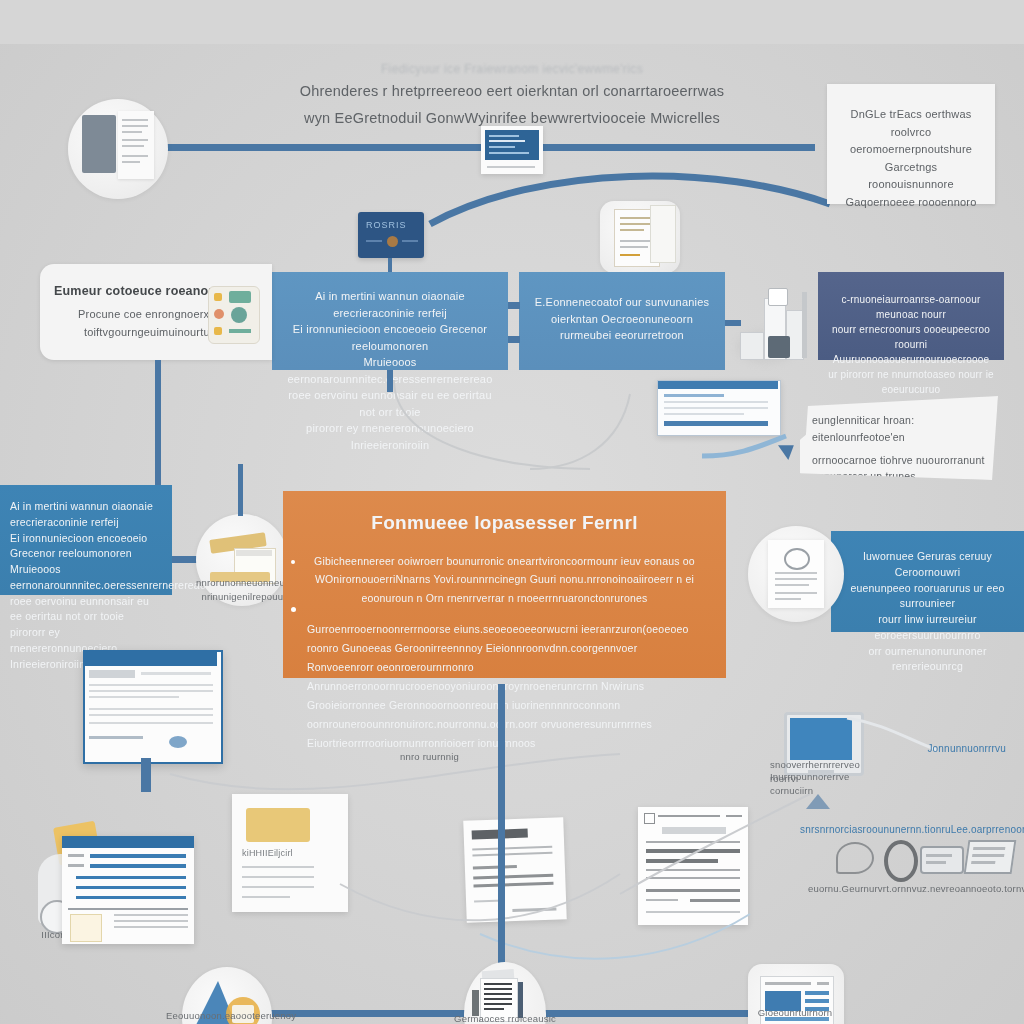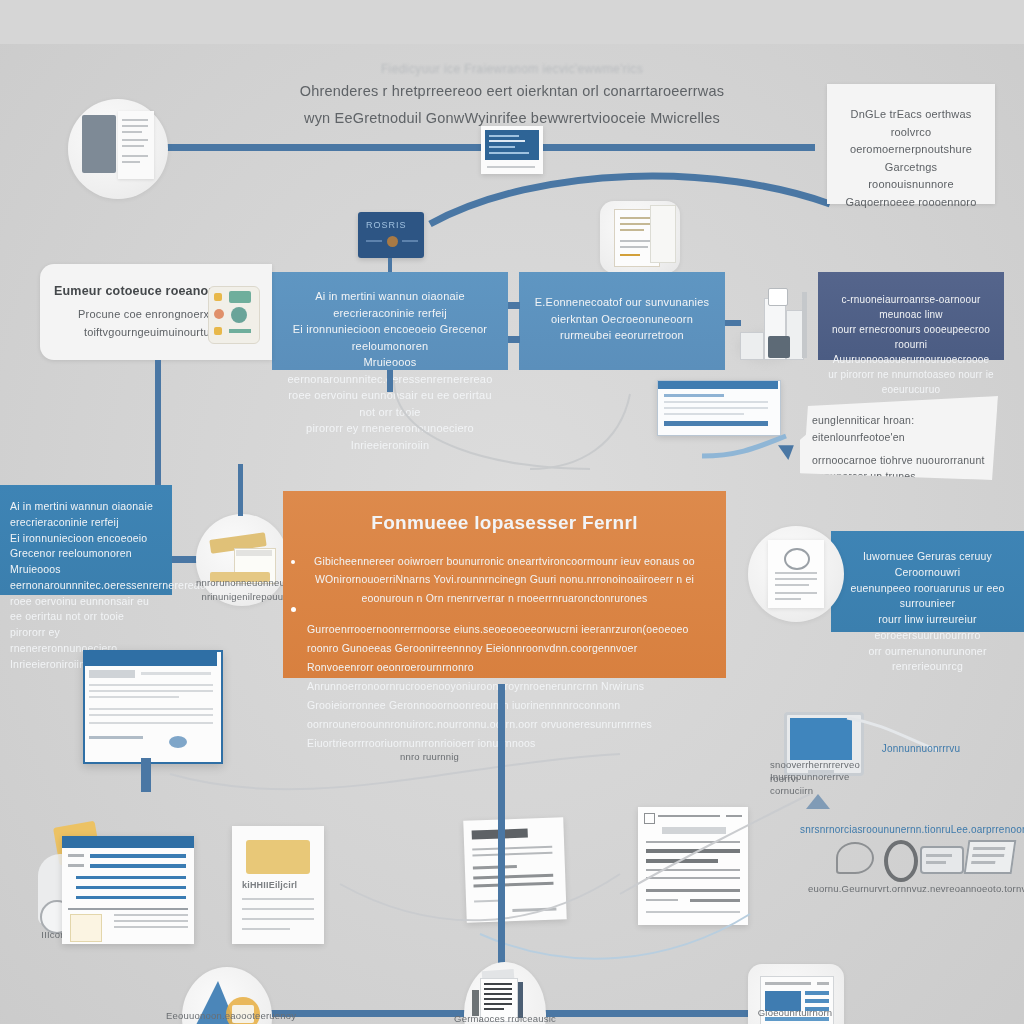--- a/index.html
+++ b/index.html
@@ -148,21 +148,21 @@
     <div class="abs" style="left:6px;top:54px;width:60px;height:34px;border-radius:50%;background:rgba(200,200,200,.5);filter:blur(3px);"></div>
     <div class="abs" style="left:10px;top:56px;width:22px;height:26px;background:#eceeef;border:1px solid #c9ccd0;"></div>
     <div class="abs" style="left:34px;top:22px;width:20px;height:60px;background:#f6f7f8;border:1px solid #c9ccd0;"></div>
     <div class="abs" style="left:56px;top:34px;width:16px;height:48px;background:#eef0f1;border:1px solid #c9ccd0;"></div>
     <div class="abs" style="left:38px;top:60px;width:22px;height:22px;background:#5d6a76;border-radius:2px;"></div>
     <div class="abs" style="left:72px;top:16px;width:5px;height:66px;background:#c5c8cb;"></div>
     <div class="abs" style="left:38px;top:12px;width:18px;height:16px;background:#fff;border:1px solid #b6babe;border-radius:2px;"></div>
   </div>
 
   <div class="box slateb" style="left:818px;top:228px;width:186px;height:88px;padding:20px 10px;">
-    <span class="ln blurtext" style="font-size:10px">c-rnuoneiaurroanrse-oarnoour meunoac  linw</span>
+    <span class="ln blurtext" style="font-size:10px">c-rnuoneiaurroanrse-oarnoour meunoac  nourr</span>
     <span class="ln blurtext" style="font-size:10px">nourr ernecroonurs oooeupeecroo roourni</span>
     <span class="ln blurtext" style="font-size:10px">Auuruonooaouerurnouruoecroooe</span>
     <span class="ln blurtext" style="font-size:10px">ur pirororr ne nnurnotoaseo  nourr ie eoeurucuruo</span>
   </div>
 
   <div class="card" style="left:40px;top:220px;width:232px;height:96px;padding:20px 14px;border-radius:14px 0 0 14px;">
     <div class="h blurtext">Eumeur cotoeuce roeanoure</div>
     <div class="s blurtext" style="text-align:center;">Procune coe enrongnoerxoans</div>
     <div class="s blurtext" style="text-align:center;">toiftvgourngeuimuinourtunes</div>
     <div class="abs" style="left:168px;top:22px;width:50px;height:56px;background:#f1efe8;border:1px solid #dcd8cc;border-radius:6px;">
@@ -277,21 +277,21 @@
     <div class="abs" style="left:14px;top:40px;width:110px;height:3px;background:#3a7cb3;"></div>
     <div class="abs" style="left:14px;top:50px;width:110px;height:3px;background:#3a7cb3;"></div>
     <div class="abs" style="left:14px;top:60px;width:110px;height:3px;background:#3a7cb3;"></div>
     <div class="abs" style="left:6px;top:72px;width:120px;height:2px;background:#9aa0a6;"></div>
     <div class="abs" style="left:52px;top:78px;width:74px;height:2px;background:#c6c9cc;"></div>
     <div class="abs" style="left:52px;top:84px;width:74px;height:2px;background:#c6c9cc;"></div>
     <div class="abs" style="left:52px;top:90px;width:74px;height:2px;background:#c6c9cc;"></div>
     <div class="abs" style="left:8px;top:78px;width:30px;height:26px;background:#fbf4e2;border:1px solid #e3d6ab;"></div>
   </div>
 
-  <div class="abs" style="left:232px;top:782px;width:92px;height:118px;background:#fbfbfb;box-shadow:0 2px 6px rgba(0,0,0,.12);font-weight:bold;">
+  <div class="abs" style="left:232px;top:750px;width:116px;height:118px;background:#fbfbfb;box-shadow:0 2px 6px rgba(0,0,0,.12);">
     <div class="abs" style="left:14px;top:14px;width:64px;height:34px;background:#e8c878;border-radius:3px;"></div>
     <div class="abs blurtext" style="left:10px;top:54px;font-size:9px;color:#7a7e82;">kiHHIIEiljcirl</div>
     <div class="abs" style="left:10px;top:72px;width:72px;height:2px;background:#cbced1;"></div>
     <div class="abs" style="left:10px;top:82px;width:72px;height:2px;background:#cbced1;"></div>
     <div class="abs" style="left:10px;top:92px;width:72px;height:2px;background:#cbced1;"></div>
     <div class="abs" style="left:10px;top:102px;width:48px;height:2px;background:#cbced1;"></div>
   </div>
 
   <div class="abs" style="left:465px;top:775px;width:100px;height:102px;background:#fcfcfc;box-shadow:0 2px 6px rgba(0,0,0,.12);transform:rotate(-2deg);">
     <div class="abs" style="left:8px;top:10px;width:56px;height:9px;background:#5e6266;"></div>
@@ -331,21 +331,21 @@
 
   <div class="abs" style="left:784px;top:668px;width:74px;height:58px;background:#e8eaec;border:3px solid #c8cdd2;border-radius:4px;">
     <div class="abs" style="left:3px;top:3px;width:62px;height:42px;background:#3f85bd;"></div>
   </div>
   <div class="abs" style="left:808px;top:726px;width:26px;height:7px;background:#c8cdd2;"></div>
   <div class="cap blurtext" style="left:770px;top:714px;width:110px;text-align:left;">snooverrhernrrerveo roorrvi</div>
   <div class="cap blurtext" style="left:770px;top:726px;width:110px;text-align:left;">Inurrnounnorerrve cornuciirn</div>
   <svg class="abs" style="left:845px;top:670px;" width="100" height="50">
     <path d="M2,4 C40,10 60,24 92,36" stroke="#e4e7ea" stroke-width="3" fill="none"></path>
   </svg>
-  <div class="cap blue blurtext" style="left:876px;top:697px;width:90px;text-align:center;font-size:10px;">Jonnunnuonrrrvu</div>
+  <div class="cap blue blurtext" style="left:916px;top:697px;width:90px;text-align:right;font-size:10px;">Jonnunnuonrrrvu</div>
 
   <div class="arrowU" style="left:806px;top:750px;opacity:.6;"></div>
   <div class="cap blue blurtext" style="left:800px;top:778px;width:220px;text-align:left;font-size:10px;">snrsnrnorciasrooununernn.tionruLee.oarprrenoornrunliin</div>
 
   <div class="abs" style="left:836px;top:798px;width:34px;height:28px;border:2px solid #8d9093;border-radius:50% 50% 50% 10%;"></div>
   <div class="abs" style="left:884px;top:796px;width:26px;height:34px;border:4px solid #6e7174;border-radius:50%;"></div>
   <div class="abs" style="left:920px;top:802px;width:40px;height:24px;border:2px solid #9aa0a6;border-radius:4px;background:#e6e8ea;">
     <div class="abs" style="left:4px;top:6px;width:26px;height:3px;background:#b4b8bc;"></div>
     <div class="abs" style="left:4px;top:13px;width:20px;height:3px;background:#b4b8bc;"></div>
   </div>

